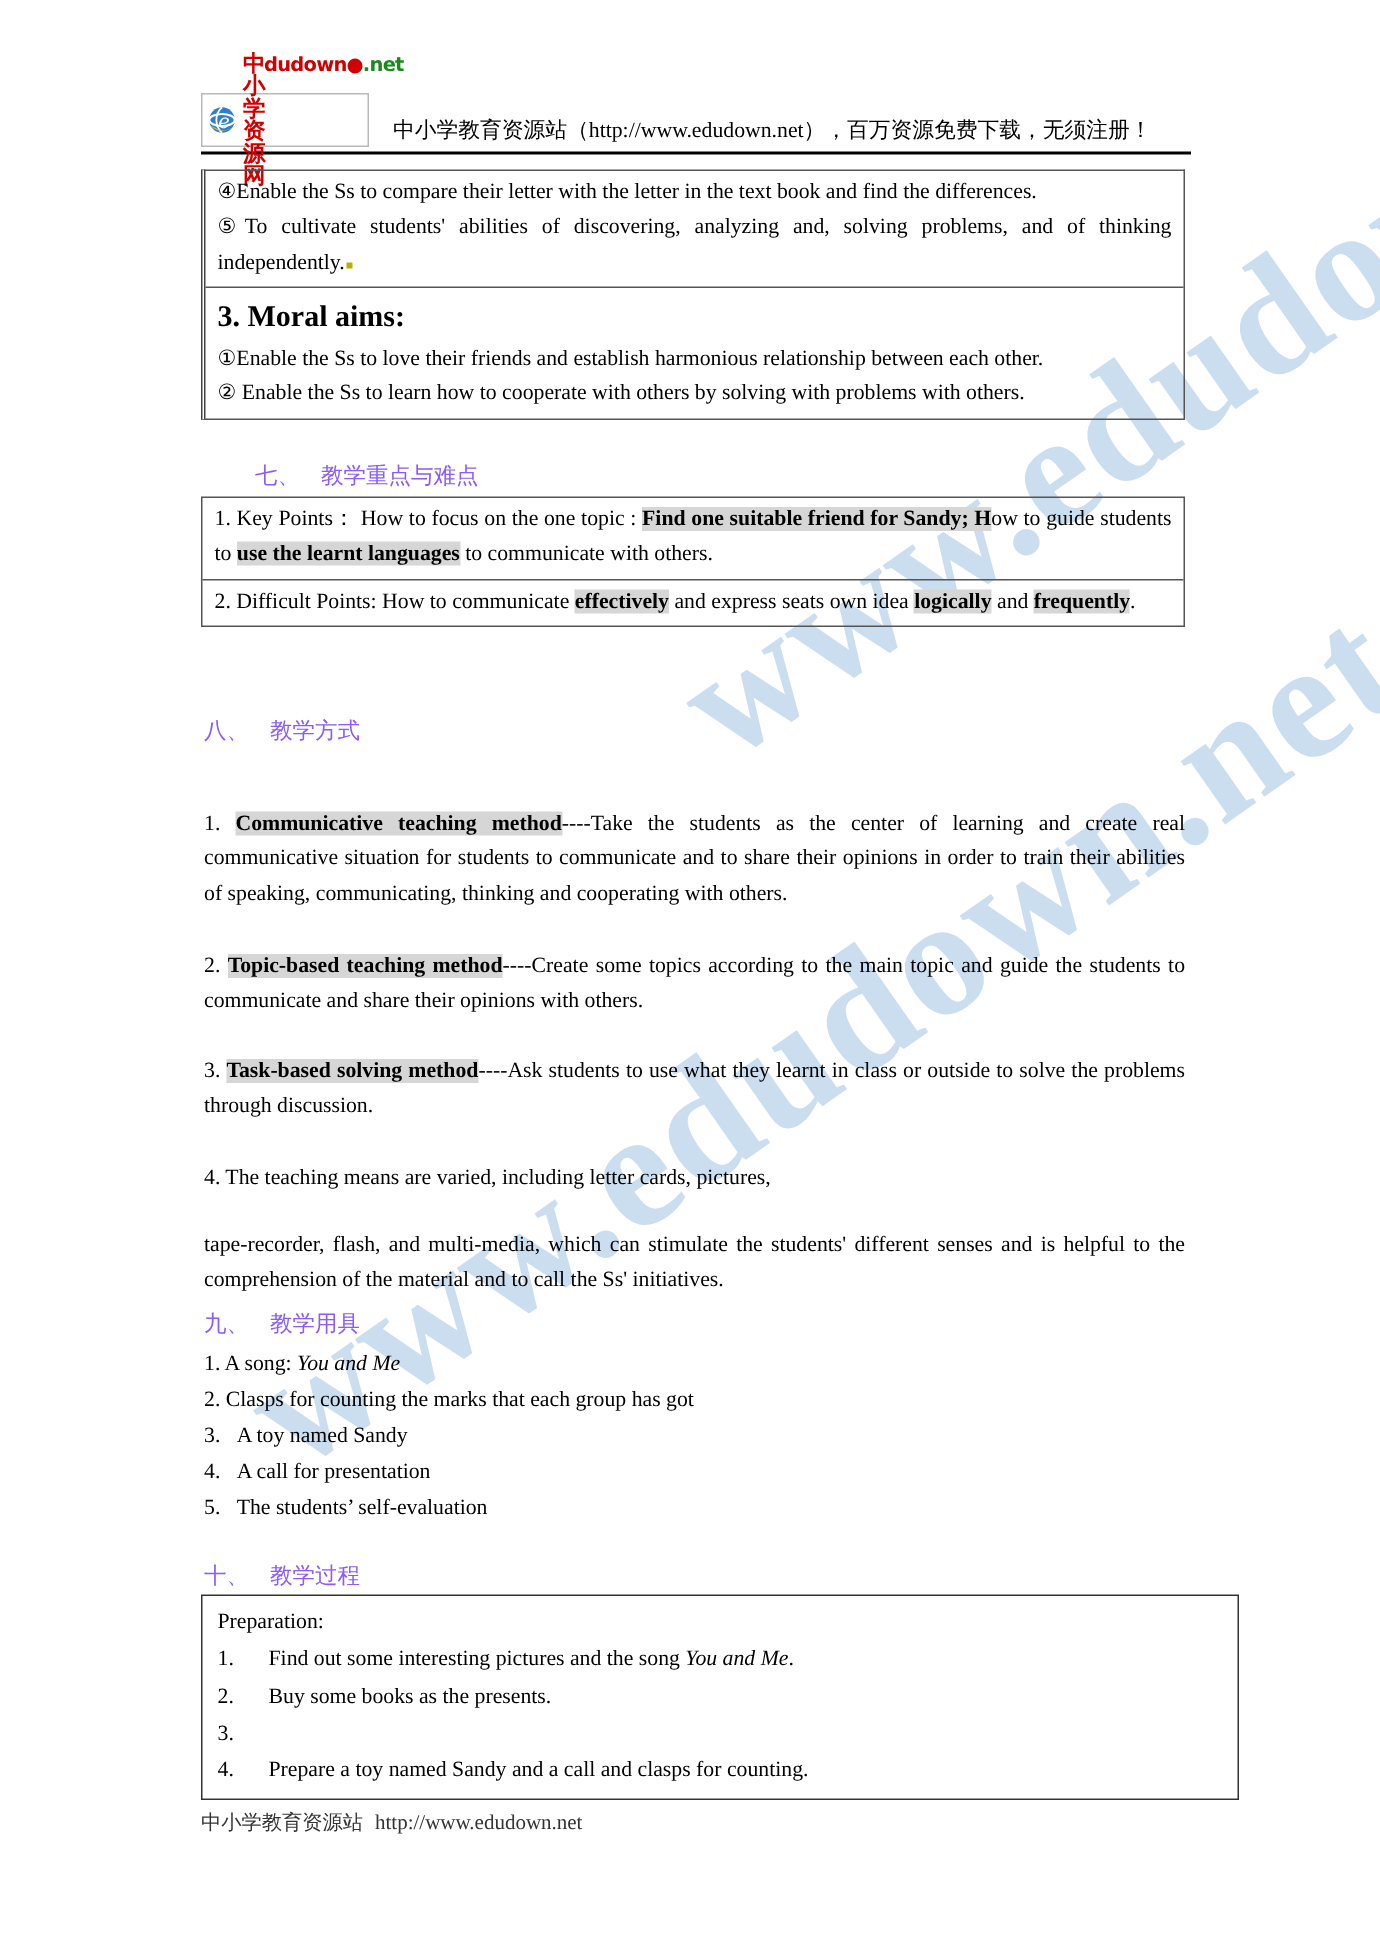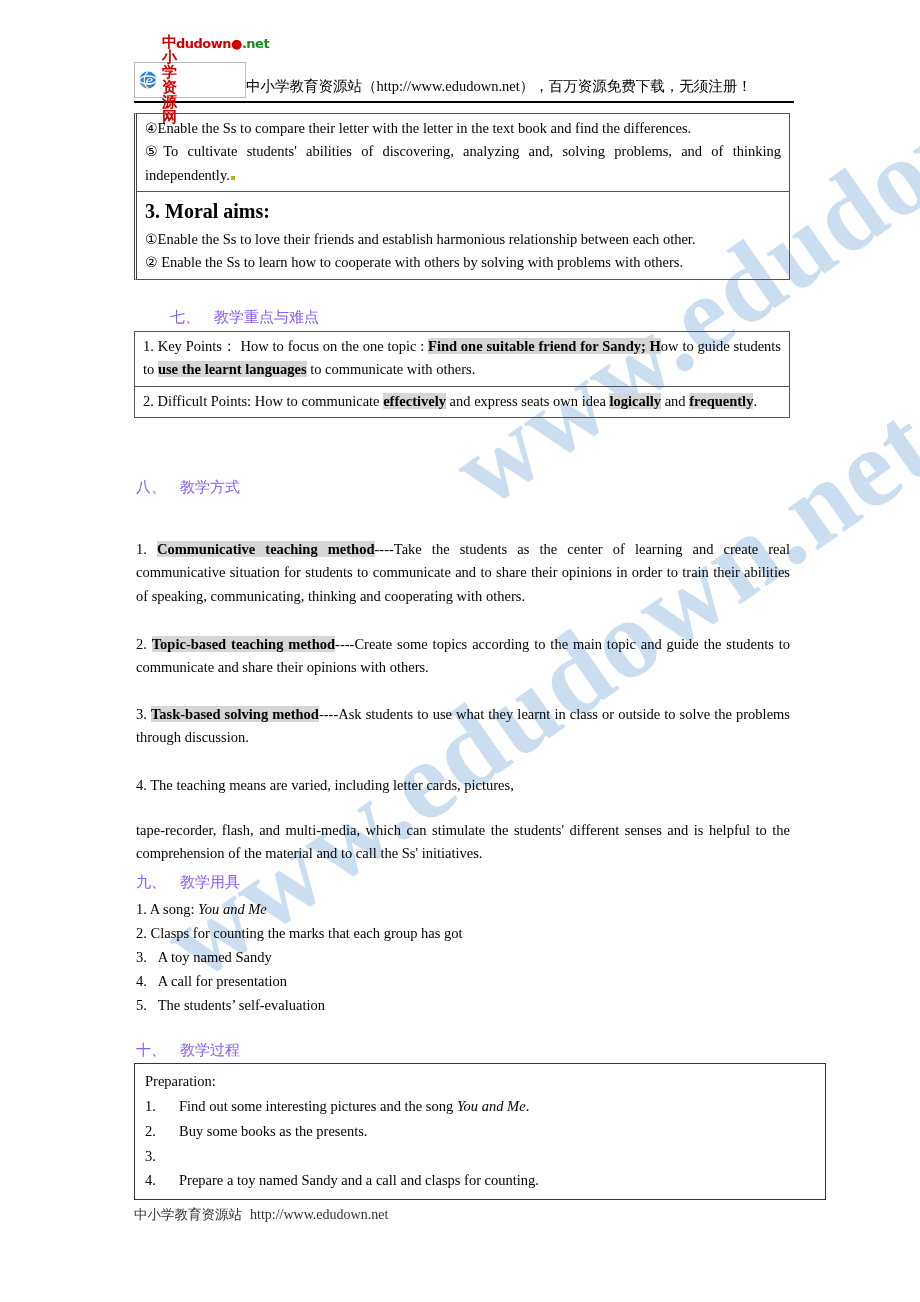--- a/index.html
+++ b/index.html
@@ -95,20 +95,21 @@
     font-size: 13px;
     font-weight: bold;
     letter-spacing: -0.5px;
     margin-top: 2px;
   }
   #logo-en { color: #d00000; }
   #logo-dot { color: #d00000; }
   #logo-net { color: #1a8a1a; margin-top: 40px; }
   #header-tagline {
     font-size: 14.5px;
+    margin-left: 16px;
     padding-bottom: 2px;
     white-space: nowrap;
   }
   #header-rule {
     margin-top: 3px;
     border-top: 2px solid #000;
     width: 660px;
   }
   
   .doc-box {

